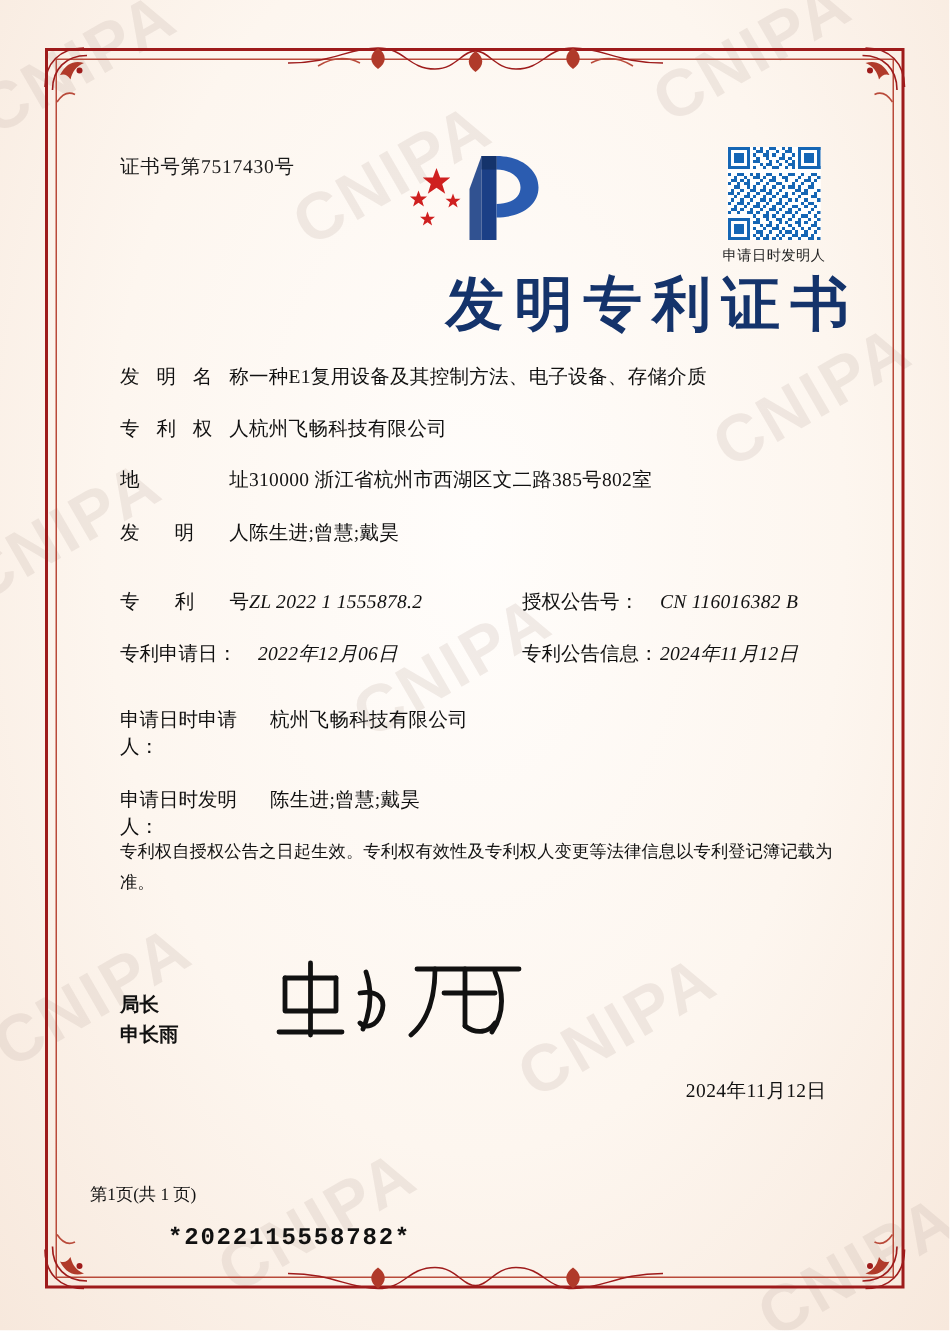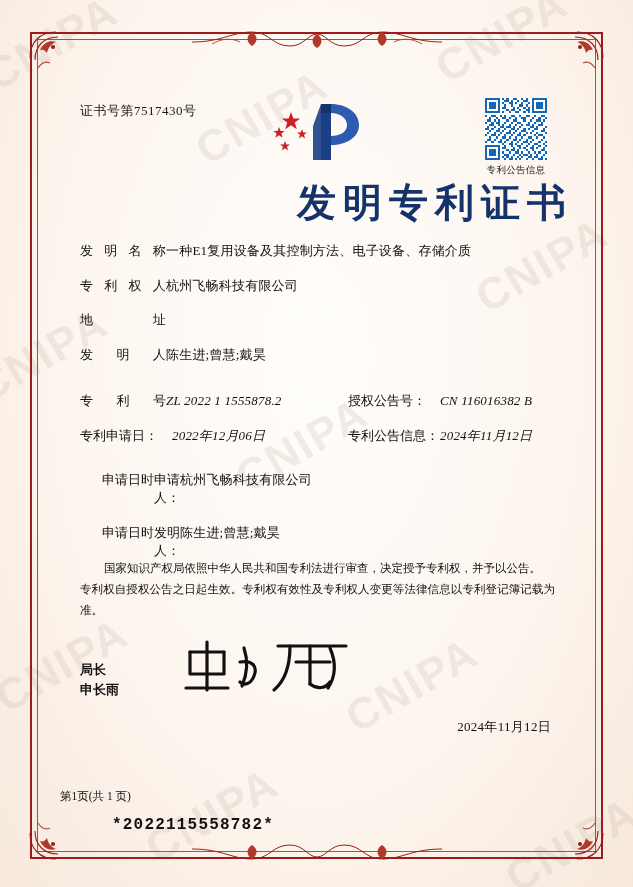--- a/index.html
+++ b/index.html
@@ -168,21 +168,20 @@
   .row .label {
     width: 86px;
     flex: none;
     letter-spacing: 0.2px;
     display: flex;
     justify-content: space-between;
   }
   .row .label.tight {
     letter-spacing: 0;
     display: block;
-    text-align: right;
   }
   .row .value {
     flex: 1;
     letter-spacing: 0.2px;
   }
 
   .two-col {
     display: flex;
     margin-bottom: 16.5px;
     font-size: 13px;
@@ -598,21 +597,21 @@
           <rect x="9" y="28" width="1" height="1"></rect>
             <rect x="11" y="28" width="2" height="1"></rect>
             <rect x="14" y="28" width="1" height="1"></rect>
             <rect x="16" y="28" width="1" height="1"></rect>
             <rect x="19" y="28" width="1" height="1"></rect>
             <rect x="22" y="28" width="1" height="1"></rect>
             <rect x="25" y="28" width="2" height="1"></rect>
             <rect x="28" y="28" width="1" height="1"></rect>
         </g>
       </svg>
-      <div class="qr-caption">专利公告信息</div>
+      <div class="qr-caption">申请日时发明人</div>
     </div>
 
     <div class="title">发明专利证书</div>
 
     <div class="fields">
 
       <div class="row">
         <div class="label">
           <span>发</span>
             <span>明</span>
@@ -630,20 +629,21 @@
             <span>人</span>
         </div>
         <div class="value">杭州飞畅科技有限公司</div>
       </div>
 
       <div class="row">
         <div class="label">
           <span>地</span>
             <span>址</span>
         </div>
+        <div class="value">310000 浙江省杭州市西湖区文二路385号802室</div>
       </div>
 
       <div class="row">
         <div class="label">
           <span>发</span>
             <span>明</span>
             <span>人</span>
         </div>
         <div class="value">陈生进;曾慧;戴昊</div>
       </div>
@@ -684,21 +684,20 @@
       </div>
 
       <div class="row">
         <div class="label tight" style="width:100px">申请日时发明人：</div>
         <div class="value">陈生进;曾慧;戴昊</div>
       </div>
 
     </div>
 
     <div class="statement">
-      <p class="indent">国家知识产权局依照中华人民共和国专利法进行审查，决定授予专利权，并予以公告。</p>
       <p>专利权自授权公告之日起生效。专利权有效性及专利权人变更等法律信息以专利登记簿记载为准。</p>
     </div>
 
     <div class="signature-area">
       <div class="sig-label">局长</div>
       <div class="sig-label">申长雨</div>
       <div class="sig-mark">
         <svg width="180" height="62" viewBox="0 0 180 62">
           <g fill="none" stroke="#111" stroke-width="3.2" stroke-linecap="round" stroke-linejoin="round">
             <path d="M12 14 L46 14"></path>

